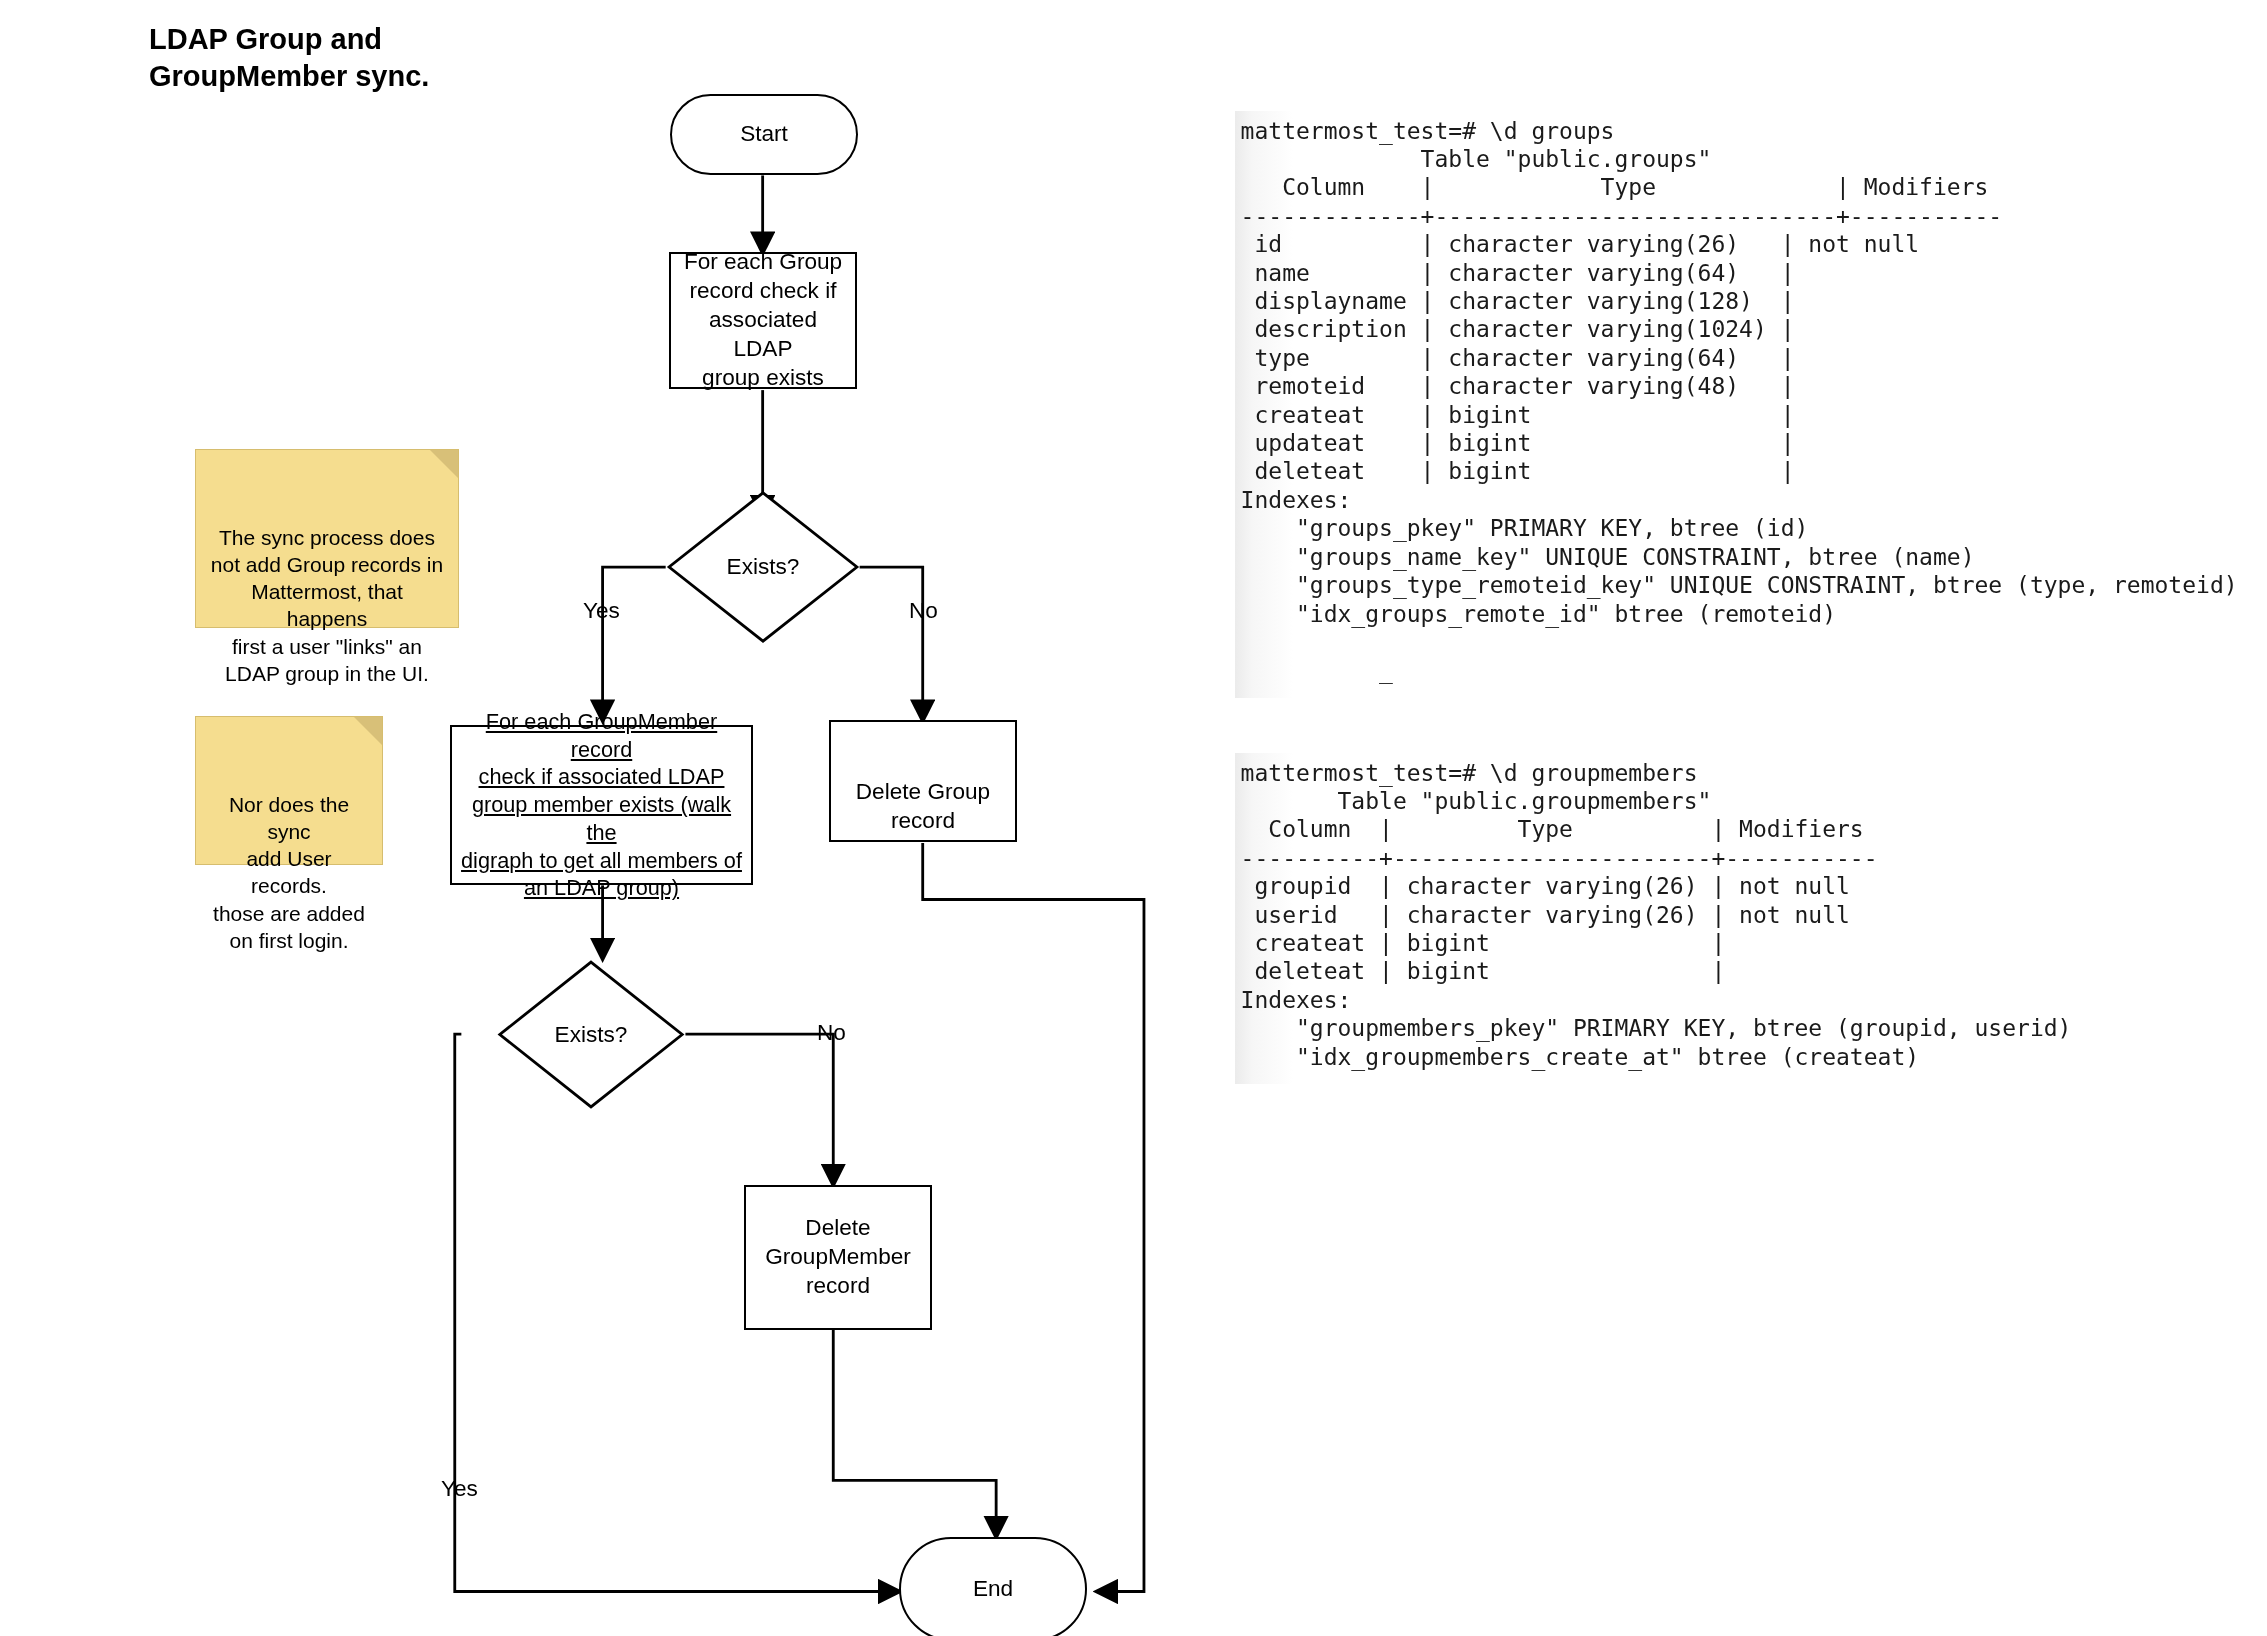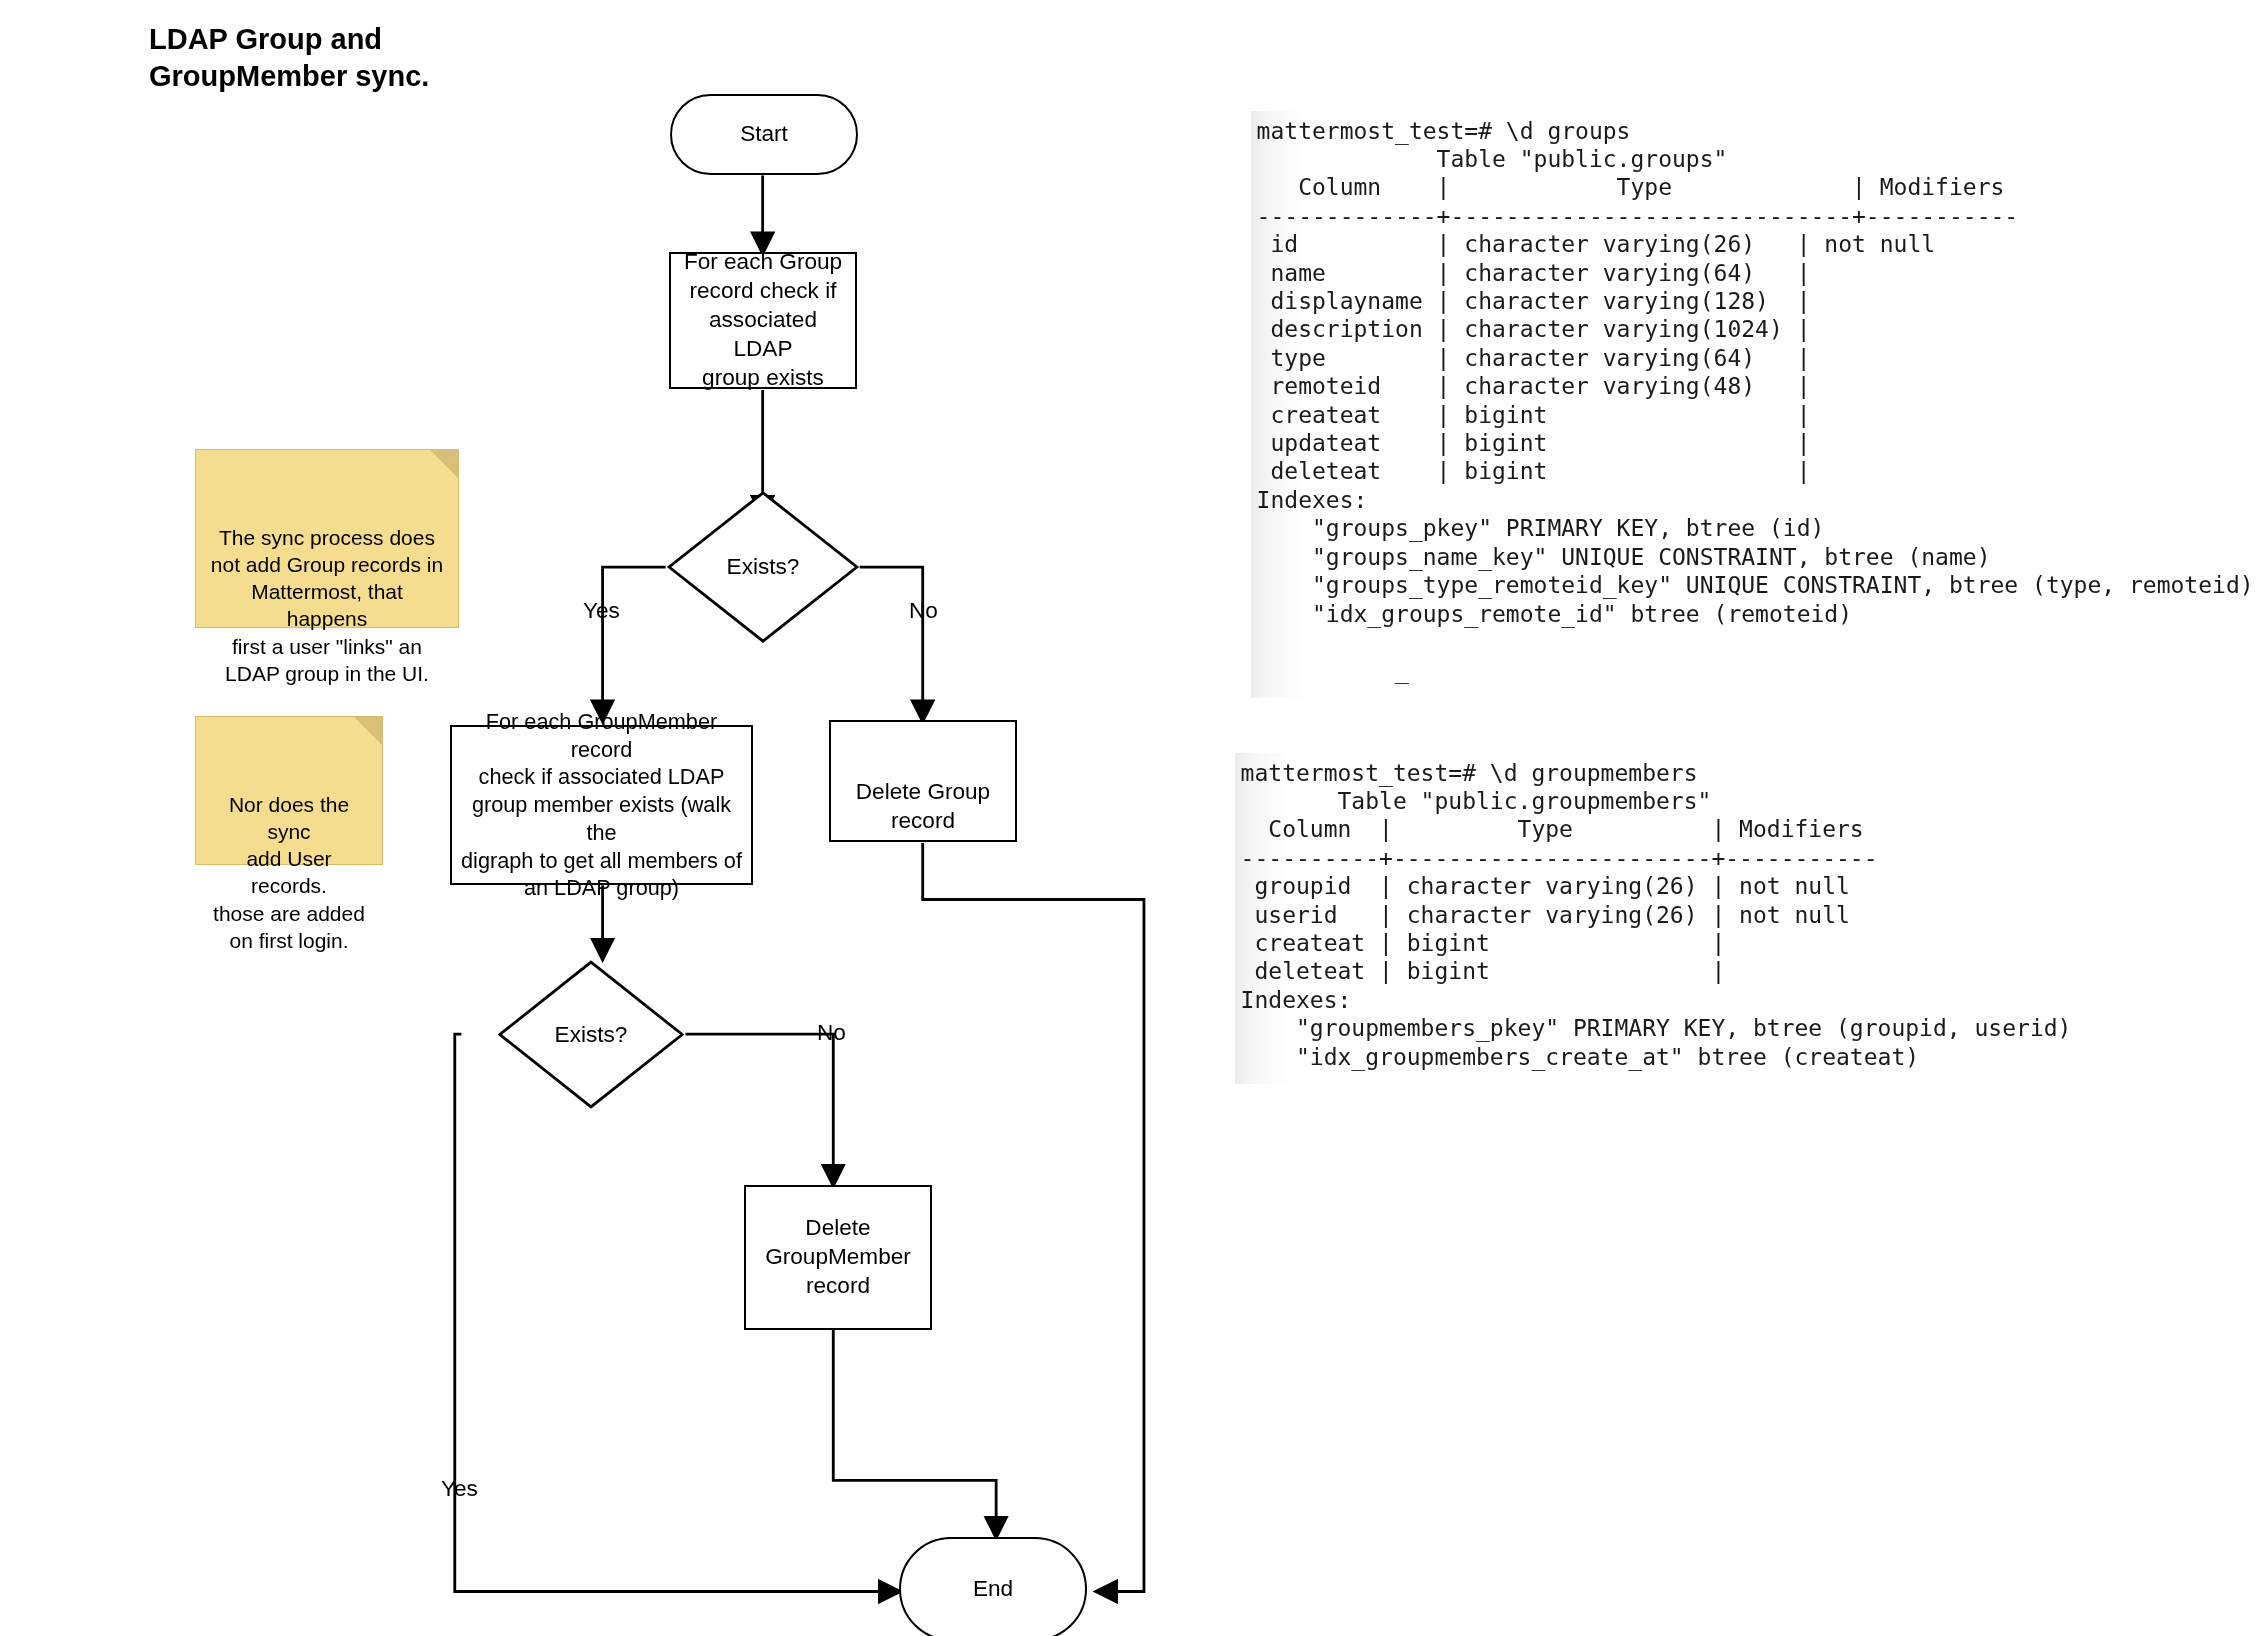--- a/index.html
+++ b/index.html
@@ -163,21 +163,21 @@
       <polygon points="103,3 203,82 103,161 3,82" fill="#ffffff" stroke="#000000" stroke-width="3"></polygon>
     </svg>
     <div class="diamond-label">
       <span>Exists?</span>
     </div>
   </div>
 
   <div class="edge-label" style="left:583px; top:598px;">Yes</div>
   <div class="edge-label" style="left:909px; top:598px;">No</div>
 
-  <div class="node process" style="left:450px; top:725px; width:303px; height:160px; font-size:21.7px;">
+  <div class="node process" style="left:450px; top:725px; width:303px; height:160px; font-size:21.7px;text-decoration:underline;">
     <span>For each GroupMember record
 check if associated LDAP
 group member exists (walk the
 digraph to get all members of
 an LDAP group)</span>
   </div>
 
   <div class="node process" style="left:829px; top:720px; width:188px; height:122px;align-items:flex-end;">
     <span>Delete Group
 record</span>
@@ -217,21 +217,21 @@
   <div class="note" style="left:195px; top:676px; width:188px; height:149px;margin-top:40px;">
     <div class="fold"></div>
     <span>Nor does the sync
 add User records.
 those are added
 on first login.</span>
   </div>
 
 </div>
 
-<div class="terminal" style="left:1235px; top:111px; width:979px;margin-left:16px;">mattermost_test=# \d groups
+<div class="terminal" style="left:1235px; top:111px; width:979px;">mattermost_test=# \d groups
              Table "public.groups"
    Column    |            Type             | Modifiers
 -------------+-----------------------------+-----------
  id          | character varying(26)   | not null
  name        | character varying(64)   |
  displayname | character varying(128)  |
  description | character varying(1024) |
  type        | character varying(64)   |
  remoteid    | character varying(48)   |
  createat    | bigint                  |

